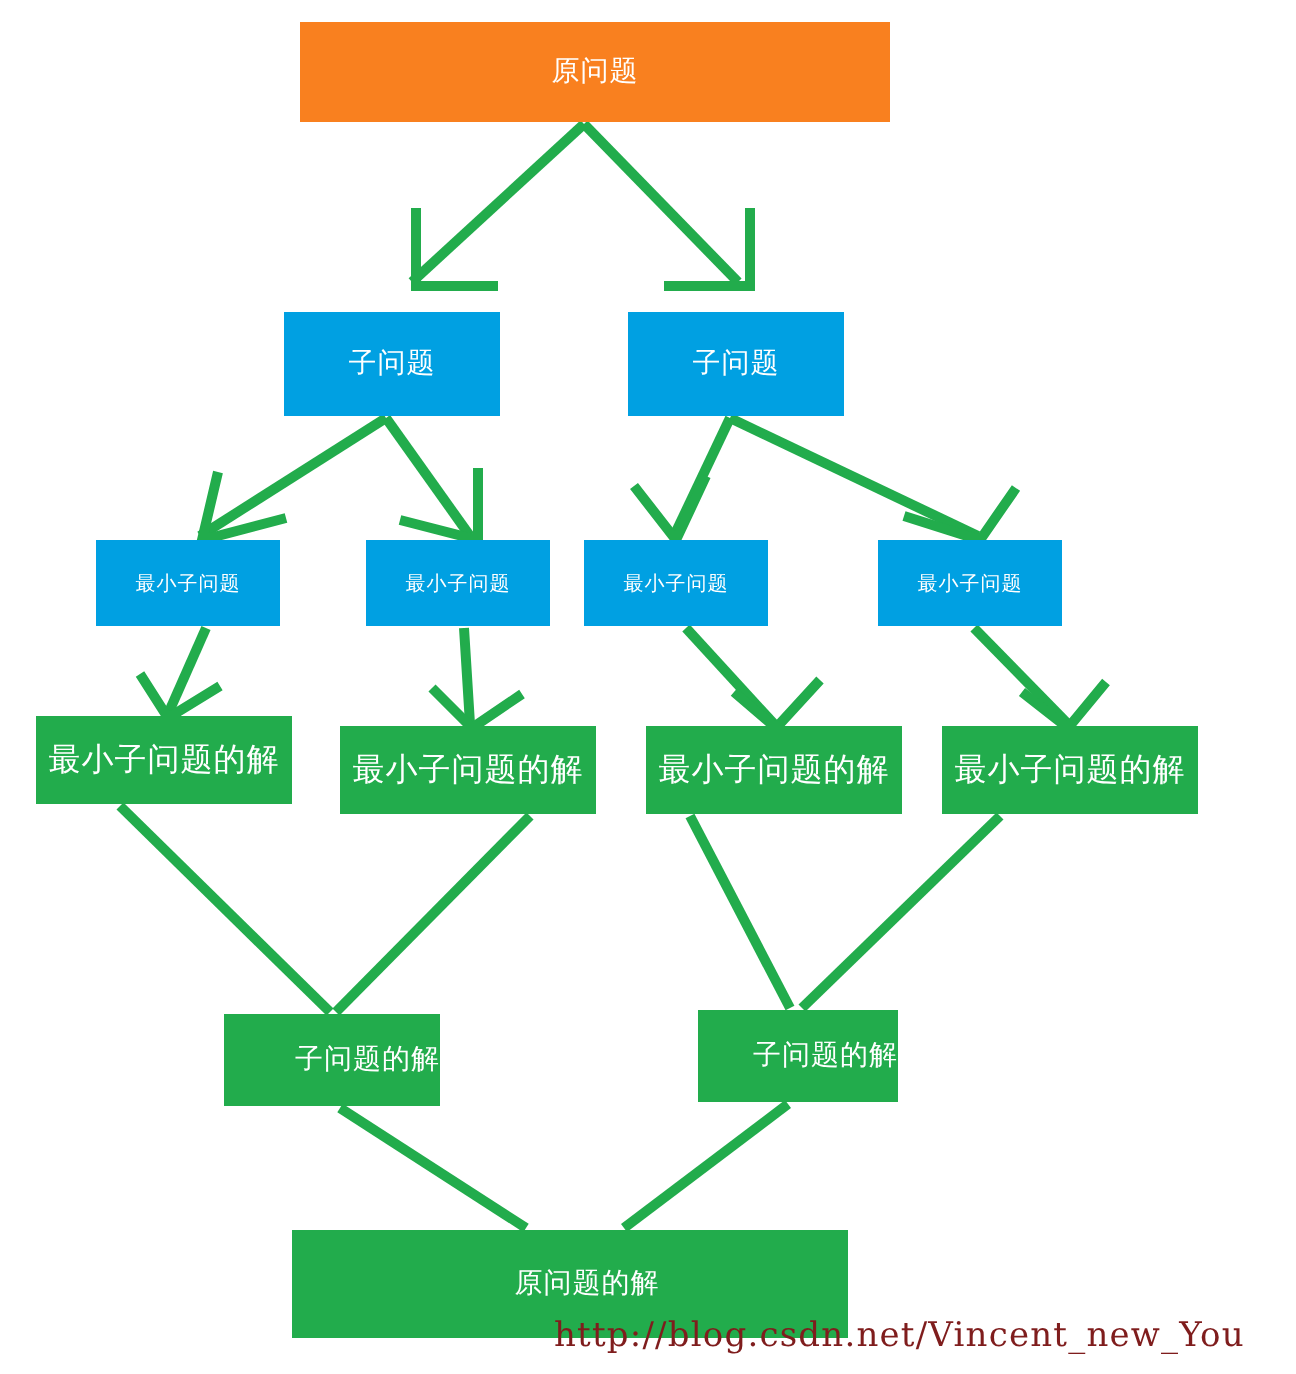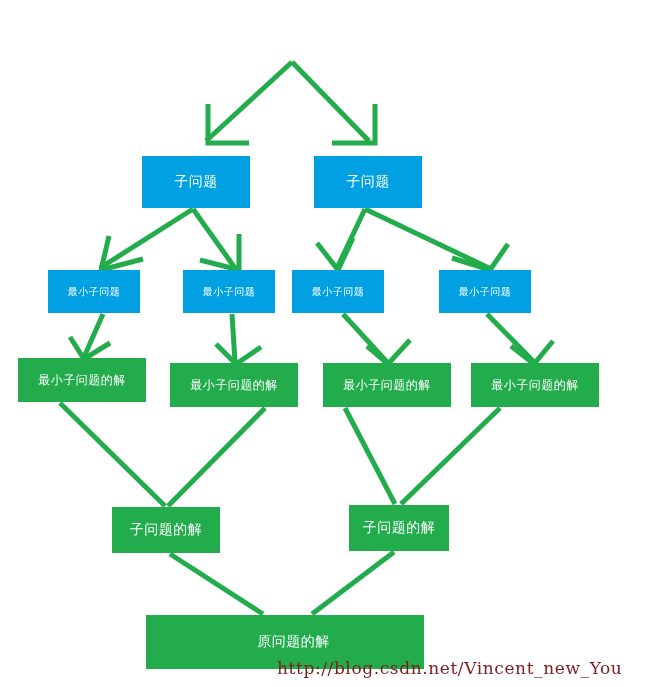--- a/index.html
+++ b/index.html
@@ -36,22 +36,22 @@
     letter-spacing: 0.5px;
     z-index: 5;
   }
   .node.orange { background: #f9801f; }
   .node.blue   { background: #00a0e2; }
   .node.green  { background: #22ac4c; }
 
   .lvl-root { font-size: 14px; }
   .lvl-sub  { font-size: 14px; text-align: right; }
   .lvl-min  { font-size: 10px; }
-  .lvl-minsol { font-size: 12px; }
-  .lvl-subsol { font-size: 14px; }
+  .lvl-minsol { font-size: 16px; }
+  .lvl-subsol { font-size: 14px; justify-content: flex-end; }
   .lvl-rootsol { font-size: 14px; }
 
   #watermark {
     position: absolute;
     left: 277px;
     top: 658px;
     font-family: "DejaVu Serif", "Liberation Serif", serif;
     font-size: 17px;
     color: #7f1d1d;
     letter-spacing: 0.6px;
@@ -108,20 +108,23 @@
       <path d="M 70 337 L 84 359 L 110 343"></path>
 
       <path d="M 216 344 L 236 364 L 261 347"></path>
 
       <path d="M 367 346 L 388 364 L 410 340"></path>
 
       <path d="M 511 346 L 534 364 L 553 341"></path>
     </g>
   </svg>
 
+  <div class="node orange lvl-root" style="left:150px; top:11px; width:295px; height:50px;">
+    <span>原问题</span>
+  </div>
 
   <div class="node blue lvl-sub" style="left:142px; top:156px; width:108px; height:52px;">
     <span>子问题</span>
   </div>
   <div class="node blue lvl-sub" style="left:314px; top:156px; width:108px; height:52px;">
     <span>子问题</span>
   </div>
 
   <div class="node blue lvl-min" style="left:48px; top:270px; width:92px; height:43px;">
     <span>最小子问题</span>

